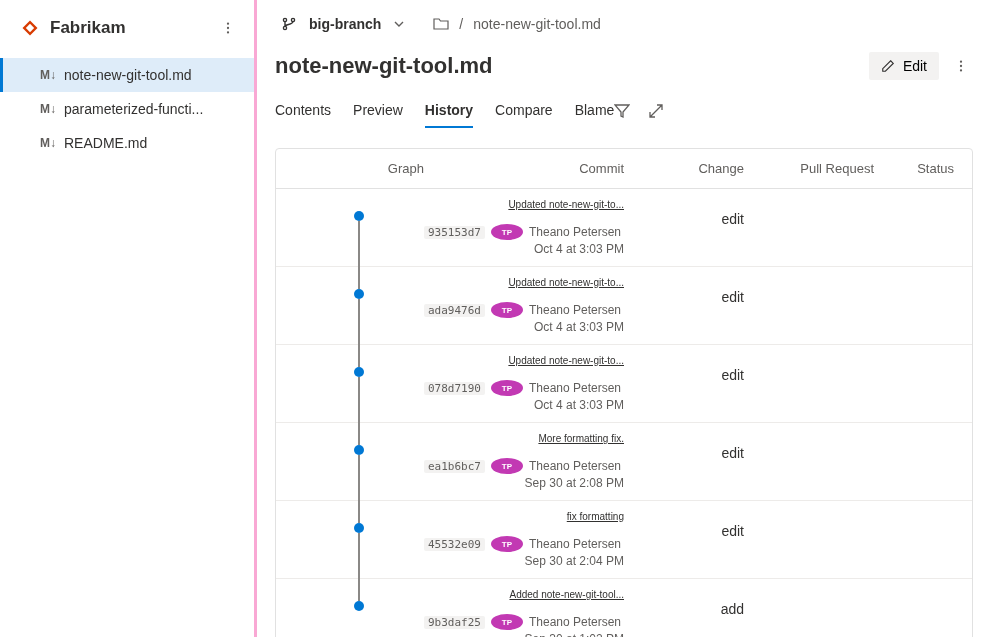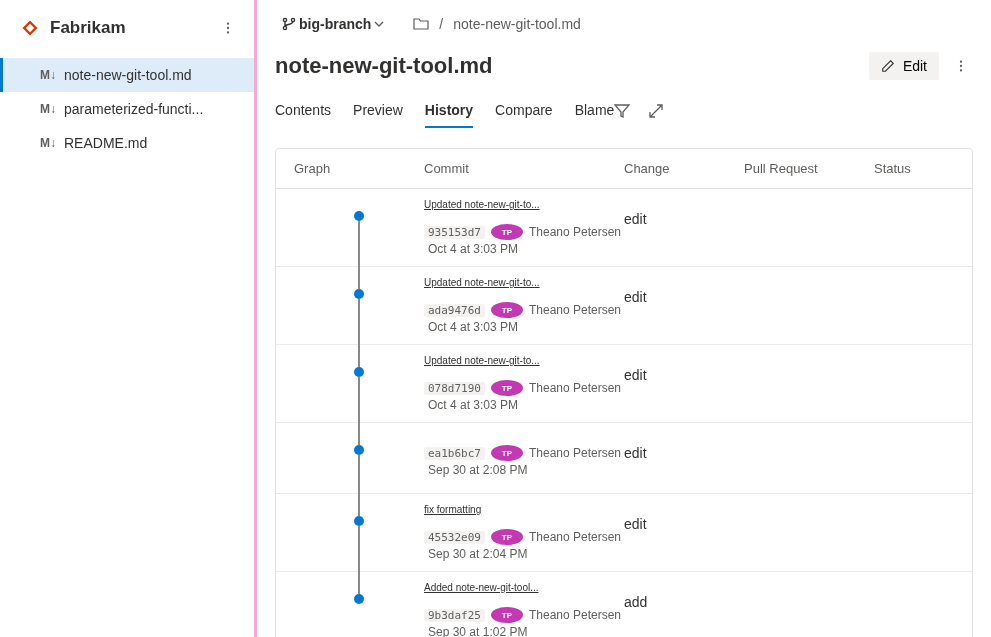--- a/index.html
+++ b/index.html
@@ -14,39 +14,39 @@
     
     .file-list { padding-top: 4px; }
     .file-item { display: flex; align-items: center; padding: 9px 16px 9px 40px; gap: 8px; cursor: pointer; position: relative; }
     .file-item.selected { background: #deecf9; }
     .file-item.selected::before { content: ""; position: absolute; left: 0; top: 0; bottom: 0; width: 3px; background: #0078d4; }
     .file-icon { font-size: 12px; color: #605e5c; font-weight: 600; width: 16px; }
     .file-name { white-space: nowrap; overflow: hidden; text-overflow: ellipsis; }
     
     .main { flex: 1; display: flex; flex-direction: column; }
     .topbar { display: flex; align-items: center; padding: 12px 18px 8px 18px; gap: 6px; font-size: 14px; }
-    .branch-selector { display: flex; align-items: center; gap: 2px; cursor: pointer; padding: 4px 6px; border-radius: 2px; }
+    .branch-selector { display: flex; align-items: center; gap: 12px; cursor: pointer; padding: 4px 6px; border-radius: 2px; }
     .branch-name { font-weight: 600; }
     .breadcrumb { display: flex; align-items: center; gap: 10px; margin-left: 16px; color: #605e5c; }
     .breadcrumb-crumb { color: #605e5c; }
     
     .title-row { display: flex; align-items: center; justify-content: space-between; padding: 8px 18px 4px 18px; }
     .page-title { font-size: 22px; font-weight: 600; }
     .title-actions { display: flex; align-items: center; gap: 10px; }
     .edit-btn { display: flex; align-items: center; gap: 8px; padding: 6px 12px; background: #f3f2f1; border: none; cursor: pointer; font-size: 14px; border-radius: 2px; }
     
     .tabs-row { display: flex; align-items: center; padding: 10px 18px 0 18px; border-bottom: none; }
     .tabs { display: flex; gap: 22px; }
     .tab { padding: 8px 0 10px 0; cursor: pointer; color: #323130; position: relative; }
     .tab.active { font-weight: 700; }
     .tab.active::after { content: ""; position: absolute; left: 0; right: 0; bottom: 0; height: 2px; background: #0078d4; }
     .tabs-actions { display: flex; gap: 18px; align-items: center; color: #605e5c; }
     .tabs-actions > * { cursor: pointer; }
     
-    .content { padding: 20px 18px; flex: 1; overflow: auto; }
+    .content { padding: 20px 18px; flex: 1; overflow: auto; text-align: right; }
     .history-table { border: 1px solid #e1e1e1; border-radius: 4px; background: #fff; }
     .table-header { display: grid; grid-template-columns: 130px 200px 120px 130px 80px; padding: 12px 18px; color: #605e5c; font-size: 13px; border-bottom: 1px solid #e1e1e1; }
     .history-row { display: grid; grid-template-columns: 130px 200px 120px 130px 80px; padding: 10px 18px; border-bottom: 1px solid #edebe9; align-items: flex-start; }
     .history-row:last-child { border-bottom: none; }
     
     .graph-col { display: flex; justify-content: center; align-items: flex-start; position: relative; height: 50px; }
     .graph-dot { width: 10px; height: 10px; background: #0078d4; border-radius: 50%; position: absolute; top: 12px; z-index: 2; }
     .graph-line-up { position: absolute; top: -10px; height: 22px; width: 2px; background: #8a8886; left: 50%; transform: translateX(-50%); z-index: 1; }
     .graph-line-down { position: absolute; top: 22px; height: 50px; width: 2px; background: #8a8886; left: 50%; transform: translateX(-50%); z-index: 1; }
     
@@ -223,20 +223,21 @@
             <div></div>
             <div></div>
           </div>
           <div class="history-row">
             <div class="graph-col">
               <div class="graph-line-up"></div>
               <div class="graph-dot"></div>
               <div class="graph-line-down"></div>
             </div>
             <div class="commit-col">
+              <div class="commit-msg">More formatting fix.</div>
               <div class="commit-meta">
                 <span class="commit-hash">ea1b6bc7</span>
                 <span class="avatar">TP</span>
                 <span>Theano Petersen</span>
               </div>
               <div class="commit-time">Sep 30 at 2:08 PM</div>
             </div>
             <div class="change-col">edit</div>
             <div></div>
             <div></div>

